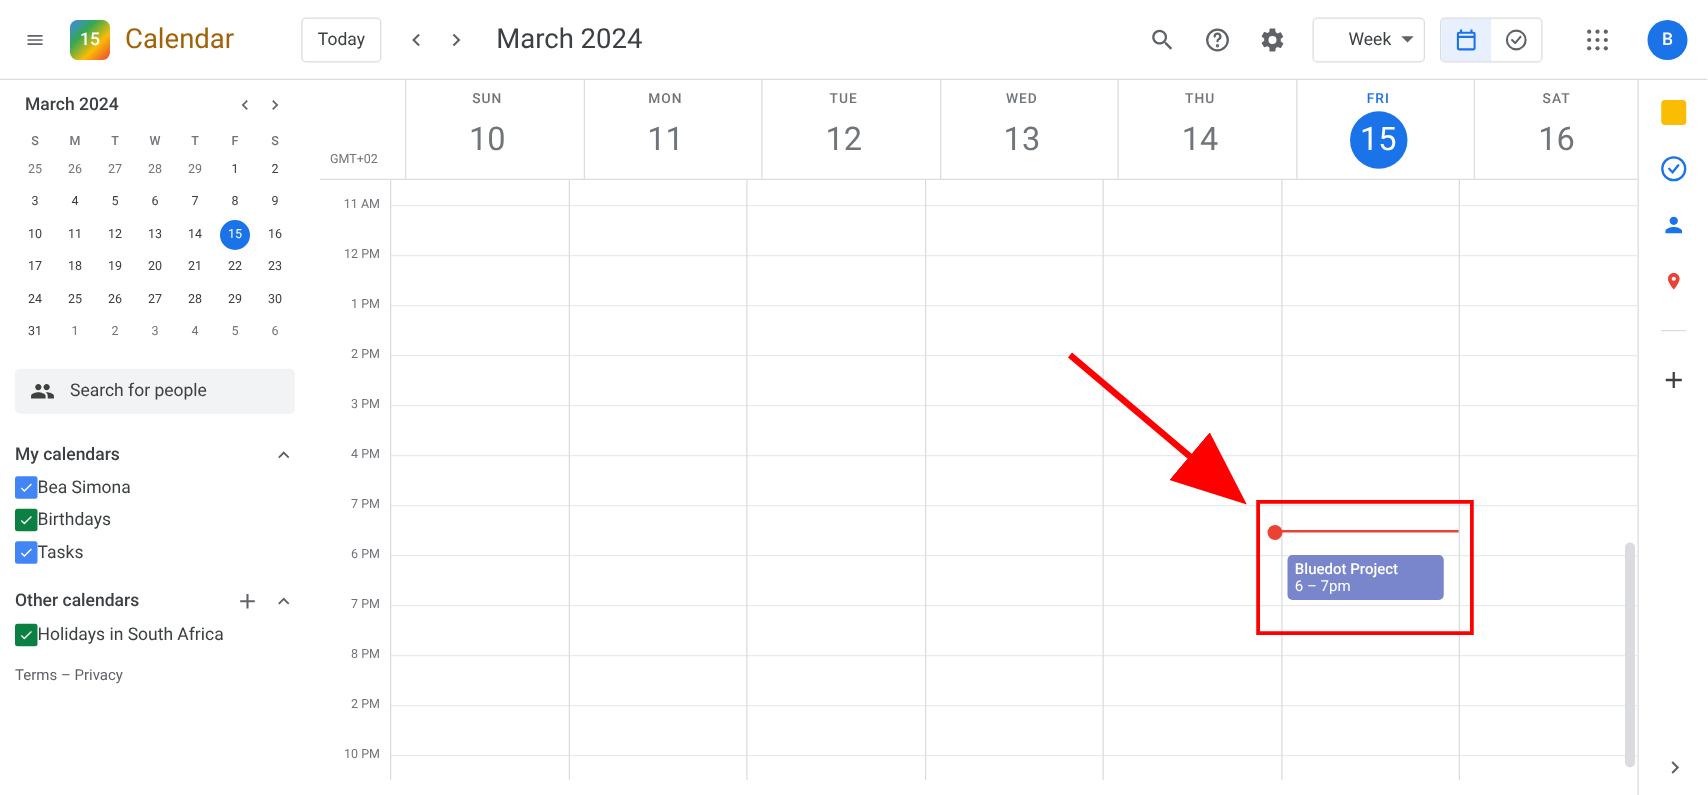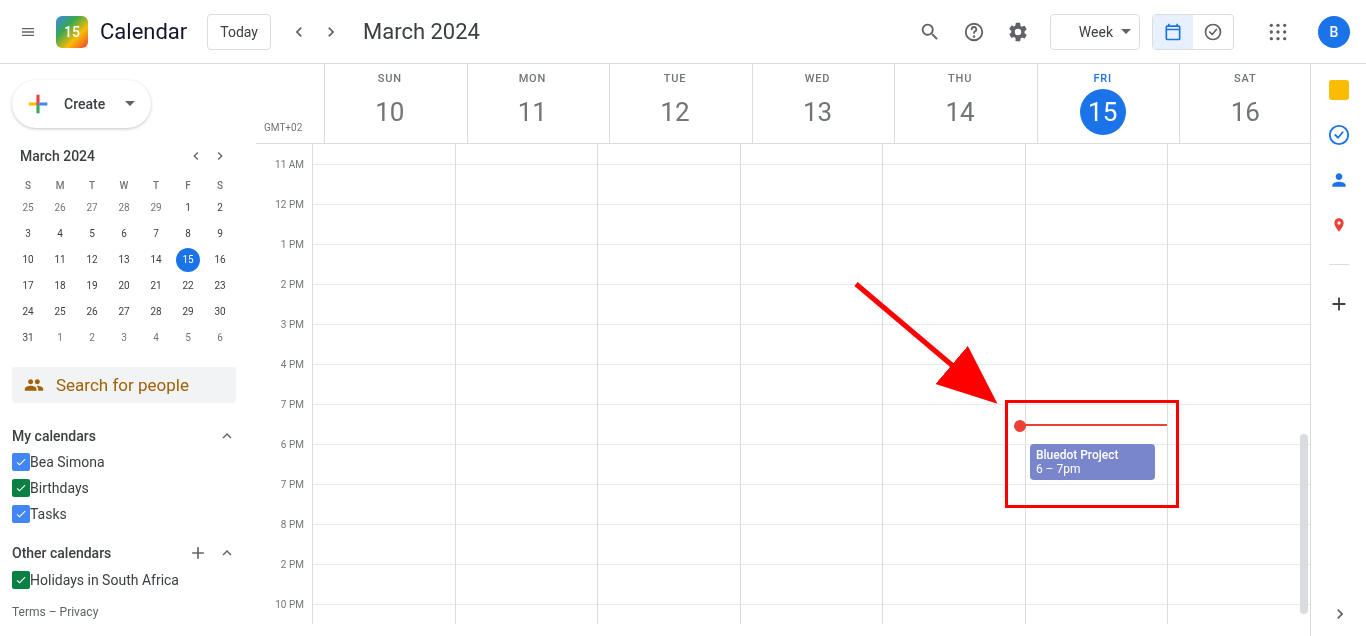--- a/index.html
+++ b/index.html
@@ -4,21 +4,21 @@
 <style>
 * { box-sizing: border-box; margin: 0; padding: 0; }
 body { font-family: 'Google Sans', Roboto, Arial, sans-serif; color: #3c4043; overflow: hidden; width: 1366px; height: 636px; position: relative; background: #fff; }
 
 
 .header { display: flex; align-items: center; height: 64px; padding: 0 8px; border-bottom: 1px solid #dadce0; }
 .icon-btn { width: 40px; height: 40px; border-radius: 50%; display: flex; align-items: center; justify-content: center; cursor: pointer; color: #5f6368; }
 .menu-icon { padding: 12px; }
 .logo { width: 40px; height: 40px; margin-left: 4px; margin-right: 8px; position: relative; display:flex; align-items:center; justify-content:center;}
 .logo-box { width: 32px; height: 32px; background: linear-gradient(135deg,#4285f4 0%,#34a853 33%,#fbbc05 66%,#ea4335 100%); border-radius: 6px; display:flex; align-items:center; justify-content:center; color:#fff; font-size:14px; font-weight:500;}
-.app-title { font-size: 22px; color: #0f172a; margin-right: 20px; }
+.app-title { font-size: 22px; color: #a16207; margin-right: 54px; }
 .today-btn { height: 36px; padding: 0 12px; border: 1px solid #dadce0; border-radius: 4px; background: #fff; font-size: 14px; color: #3c4043; cursor: pointer; margin-right: 12px; font-family: inherit; }
 .nav-arrows { display: flex; margin-right: 16px; }
 .nav-arrow { width: 32px; height: 32px; display:flex; align-items:center; justify-content:center; border-radius:50%; cursor:pointer; color:#5f6368; }
 .month-title { font-size: 22px; color: #3c4043; }
 .spacer { flex: 1; }
 .right-icons { display: flex; align-items: center; gap: 4px; }
 .view-select { height: 36px; padding: 0 8px 0 28px; border: 1px solid #dadce0; border-radius: 4px; background: #fff; font-size: 14px; cursor: pointer; display: flex; align-items: center; gap: 8px; margin: 0 8px; }
 .toggle-group { display:flex; border:1px solid #dadce0; border-radius:4px; overflow:hidden; margin-right:12px;}
 .toggle-btn { width:40px; height:34px; display:flex; align-items:center; justify-content:center; cursor:pointer;}
 .toggle-btn.active { background:#e8f0fe; color:#1a73e8;}
@@ -32,21 +32,21 @@
 .create-plus { font-size:24px; }
 .create-label { font-size:14px; color:#3c4043; font-weight:500; margin-right:8px;}
 .mini-header { display:flex; align-items:center; padding:0 8px; margin-bottom:8px;}
 .mini-title { font-size:14px; color:#3c4043; font-weight:500; flex:1; padding-left:4px;}
 .mini-nav { width:24px; height:24px; display:flex; align-items:center; justify-content:center; cursor:pointer; color:#5f6368; border-radius:50%;}
 .mini-grid { display:grid; grid-template-columns:repeat(7,1fr); gap:0; padding:0 4px; font-size:10px; text-align:center;}
 .mini-dow { color:#70757a; padding:4px 0; font-weight:500;}
 .mini-day { width:24px; height:24px; line-height:24px; margin:1px auto; border-radius:50%; cursor:pointer; color:#3c4043;}
 .mini-day.other { color:#70757a;}
 .mini-day.today { background:#1a73e8; color:#fff;}
-.search-people { display:flex; align-items:center; gap:12px; background:#f1f3f4; border-radius:4px; padding:8px 12px; margin:16px 4px 20px; color:#a16207; font-size:17px; cursor:text;}
+.search-people { display:flex; align-items:center; gap:12px; background:#f1f3f4; border-radius:4px; padding:8px 12px; margin:16px 4px 20px; color:#404040; font-size:14px; cursor:text;}
 .cal-section-header { display:flex; align-items:center; padding:4px 4px; cursor:pointer;}
 .cal-section-title { font-size:14px; font-weight:500; flex:1;}
 .cal-item { display:flex; align-items:center; gap:0; padding:4px 4px; font-size:14px; cursor:pointer;}
 .cal-check { width:18px; height:18px; border-radius:2px; display:flex; align-items:center; justify-content:center; color:#fff; font-size:12px;}
 .footer-links { font-size:12px; color:#5f6368; padding:12px 4px 0;}
 
 
 .grid-wrap { flex:1; position:relative; overflow:hidden;}
 .grid-header { display:flex; height:80px; padding-left:56px; border-bottom:1px solid #dadce0;}
 .day-col-head { flex:1; text-align:center; padding-top:8px; border-left:1px solid #dadce0;margin-left:12px;}
@@ -155,32 +155,20 @@
           <circle cx="20" cy="20" r="2"></circle>
         </svg>
       </div>
     <div class="avatar">B</div>
   </div>
 </div>
 
 <div class="main">
 
   <div class="sidebar">
-    <div class="create-btn">
-      <svg class="create-plus" width="28" height="28" viewBox="0 0 36 36">
-          <path fill="#34A853" d="M16 16v14h4V20z"></path>
-          <path fill="#4285F4" d="M30 16H20l-4 4h14z"></path>
-          <path fill="#FBBC05" d="M6 16v4h10l4-4z"></path>
-          <path fill="#EA4335" d="M20 16V6h-4v14z"></path>
-        </svg>
-      <span class="create-label">Create</span>
-      <svg width="10" height="10" viewBox="0 0 10 10">
-          <path d="M0 2l5 5 5-5z" fill="#5f6368"></path>
-        </svg>
-    </div>
 
     <div class="mini-header">
       <div class="mini-title">March 2024</div>
       <div class="mini-nav">
           <svg width="16" height="16" viewBox="0 0 24 24" fill="currentColor">
             <path d="M15.41 7.41L14 6l-6 6 6 6 1.41-1.41L10.83 12z"></path>
           </svg>
         </div>
       <div class="mini-nav">
           <svg width="16" height="16" viewBox="0 0 24 24" fill="currentColor">

